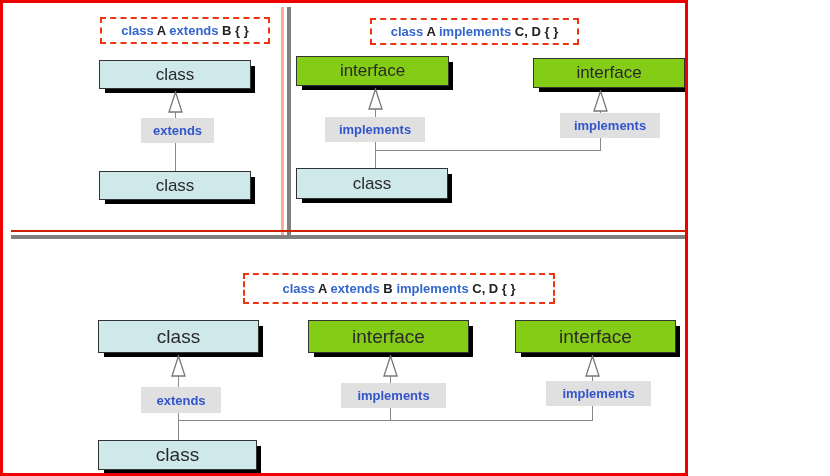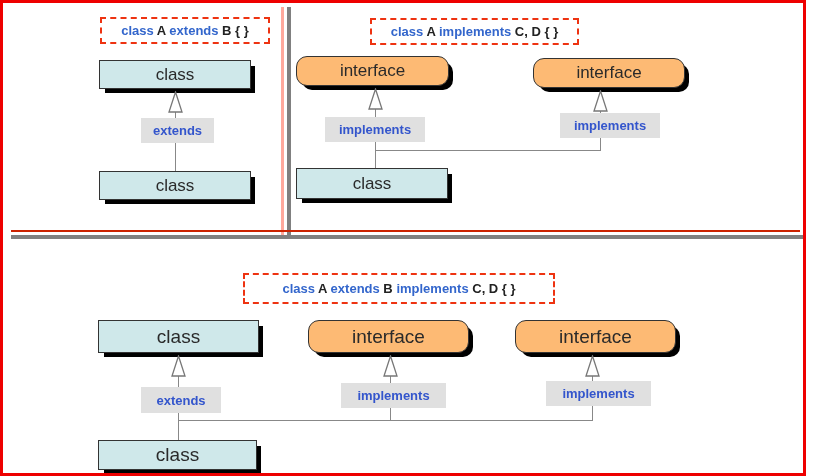--- a/index.html
+++ b/index.html
@@ -1,17 +1,17 @@
 <!DOCTYPE html>
 <html><head>
 <meta charset="utf-8">
 <style>
   html,body { margin:0; padding:0; background:#ffffff; }
   .canvas {
-    position:relative; width:806px; height:476px; box-sizing:border-box;
+    position:relative; width:688px; height:476px; box-sizing:border-box;
     border:3px solid #ee0000; background:#ffffff; overflow:hidden;
     font-family:"Liberation Sans", sans-serif;
   }
   
   .vdiv-salmon { position:absolute; width:3px; background:#ffa99d; }
   .vdiv-gray   { position:absolute; width:4px; background:#808080; }
   .hdiv-red    { position:absolute; height:2px; background:#cc2200; }
   .hdiv-gray   { position:absolute; height:4px; background:#808080; }
 
   
@@ -24,21 +24,21 @@
 
   
   .box {
     position:absolute; box-sizing:border-box; border:1px solid #333333;
     box-shadow:5px 5px 0 -1px #000000;
     display:flex; align-items:center; justify-content:center;
     font-size:17px; color:#2a2a2a;
   }
   .box.big { font-size:19px; }
   .class-box { background:#cfe8ea; }
-  .iface-box { background:#fdba74;border-radius:11px; }
+  .iface-box { background:#84cc16; }
 
   
   .edge-label {
     position:absolute; background:#e0e0e0; color:#3355cc;
     font-size:13px; font-weight:bold;
     display:flex; align-items:center; justify-content:center;
   }
 
   
   .vline { position:absolute; width:1px; background:#888888; }

